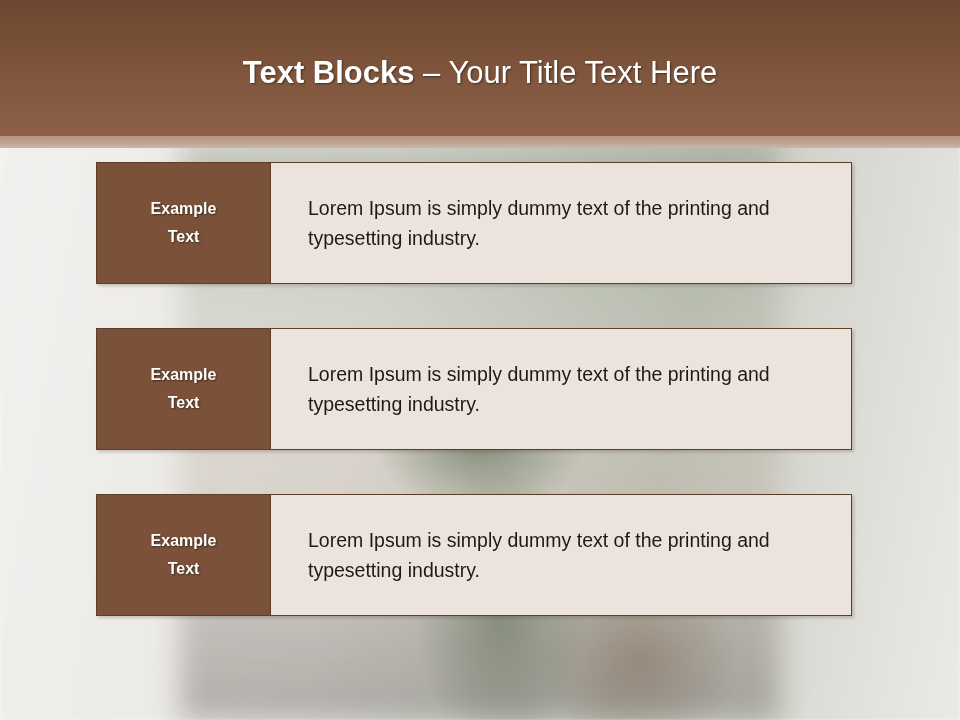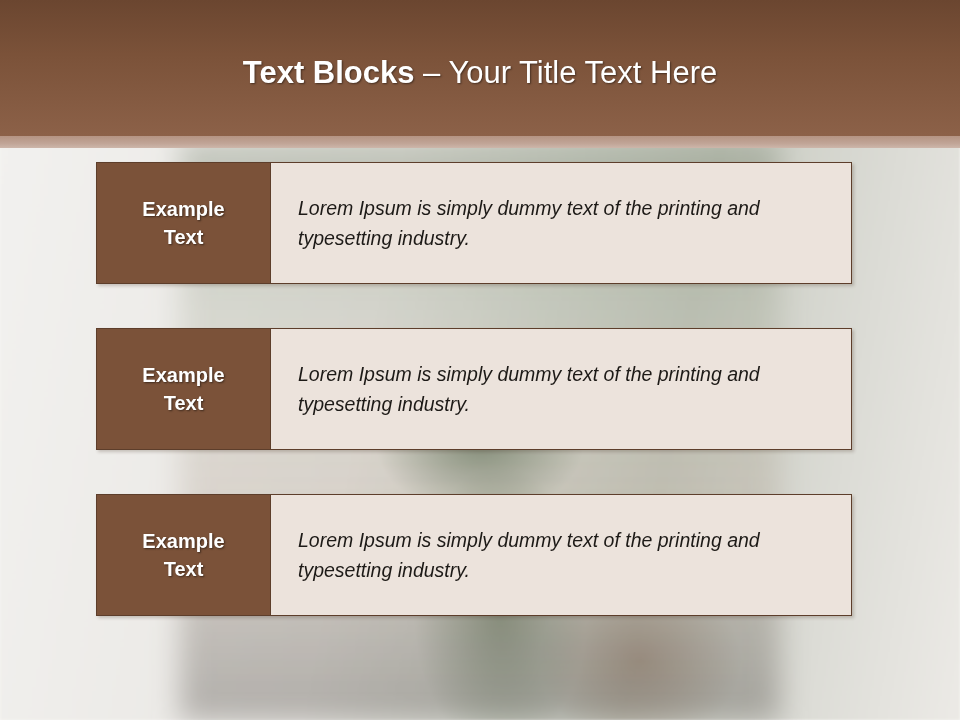--- a/index.html
+++ b/index.html
@@ -99,21 +99,21 @@
     border: 1px solid #5d3e2b;
     box-sizing: border-box;
     box-shadow: 2px 2px 3px rgba(80,60,45,0.25);
   }
   .block-label {
     width: 173px;
     flex: 0 0 173px;
     background: #7b5239;
     color: #ffffff;
     font-weight: bold;
-    font-size: 20px;
+    font-size: 16px;
     line-height: 28px;
     display: flex;
     flex-direction: column;
     align-items: center;
     justify-content: center;
     text-align: center;
     text-shadow: 1px 1px 2px rgba(0,0,0,0.5);
     box-sizing: border-box;
   }
   .block-label span {
@@ -125,22 +125,21 @@
     color: #1d1a17;
     font-size: 19.5px;
     line-height: 30px;
     padding: 0 20px 0 22px;
     display: flex;
     align-items: center;
     box-sizing: border-box;
     border-left: 1px solid #5d3e2b;
   }
   .block-body p {
-    margin: 5px;
-    font-style: italic;
+    margin: 15px;
   }
 </style>
 </head>
 <body>
 
 <div class="slide">
 
   <div class="bg-photo"></div>
 
   <div class="header-band"></div>

